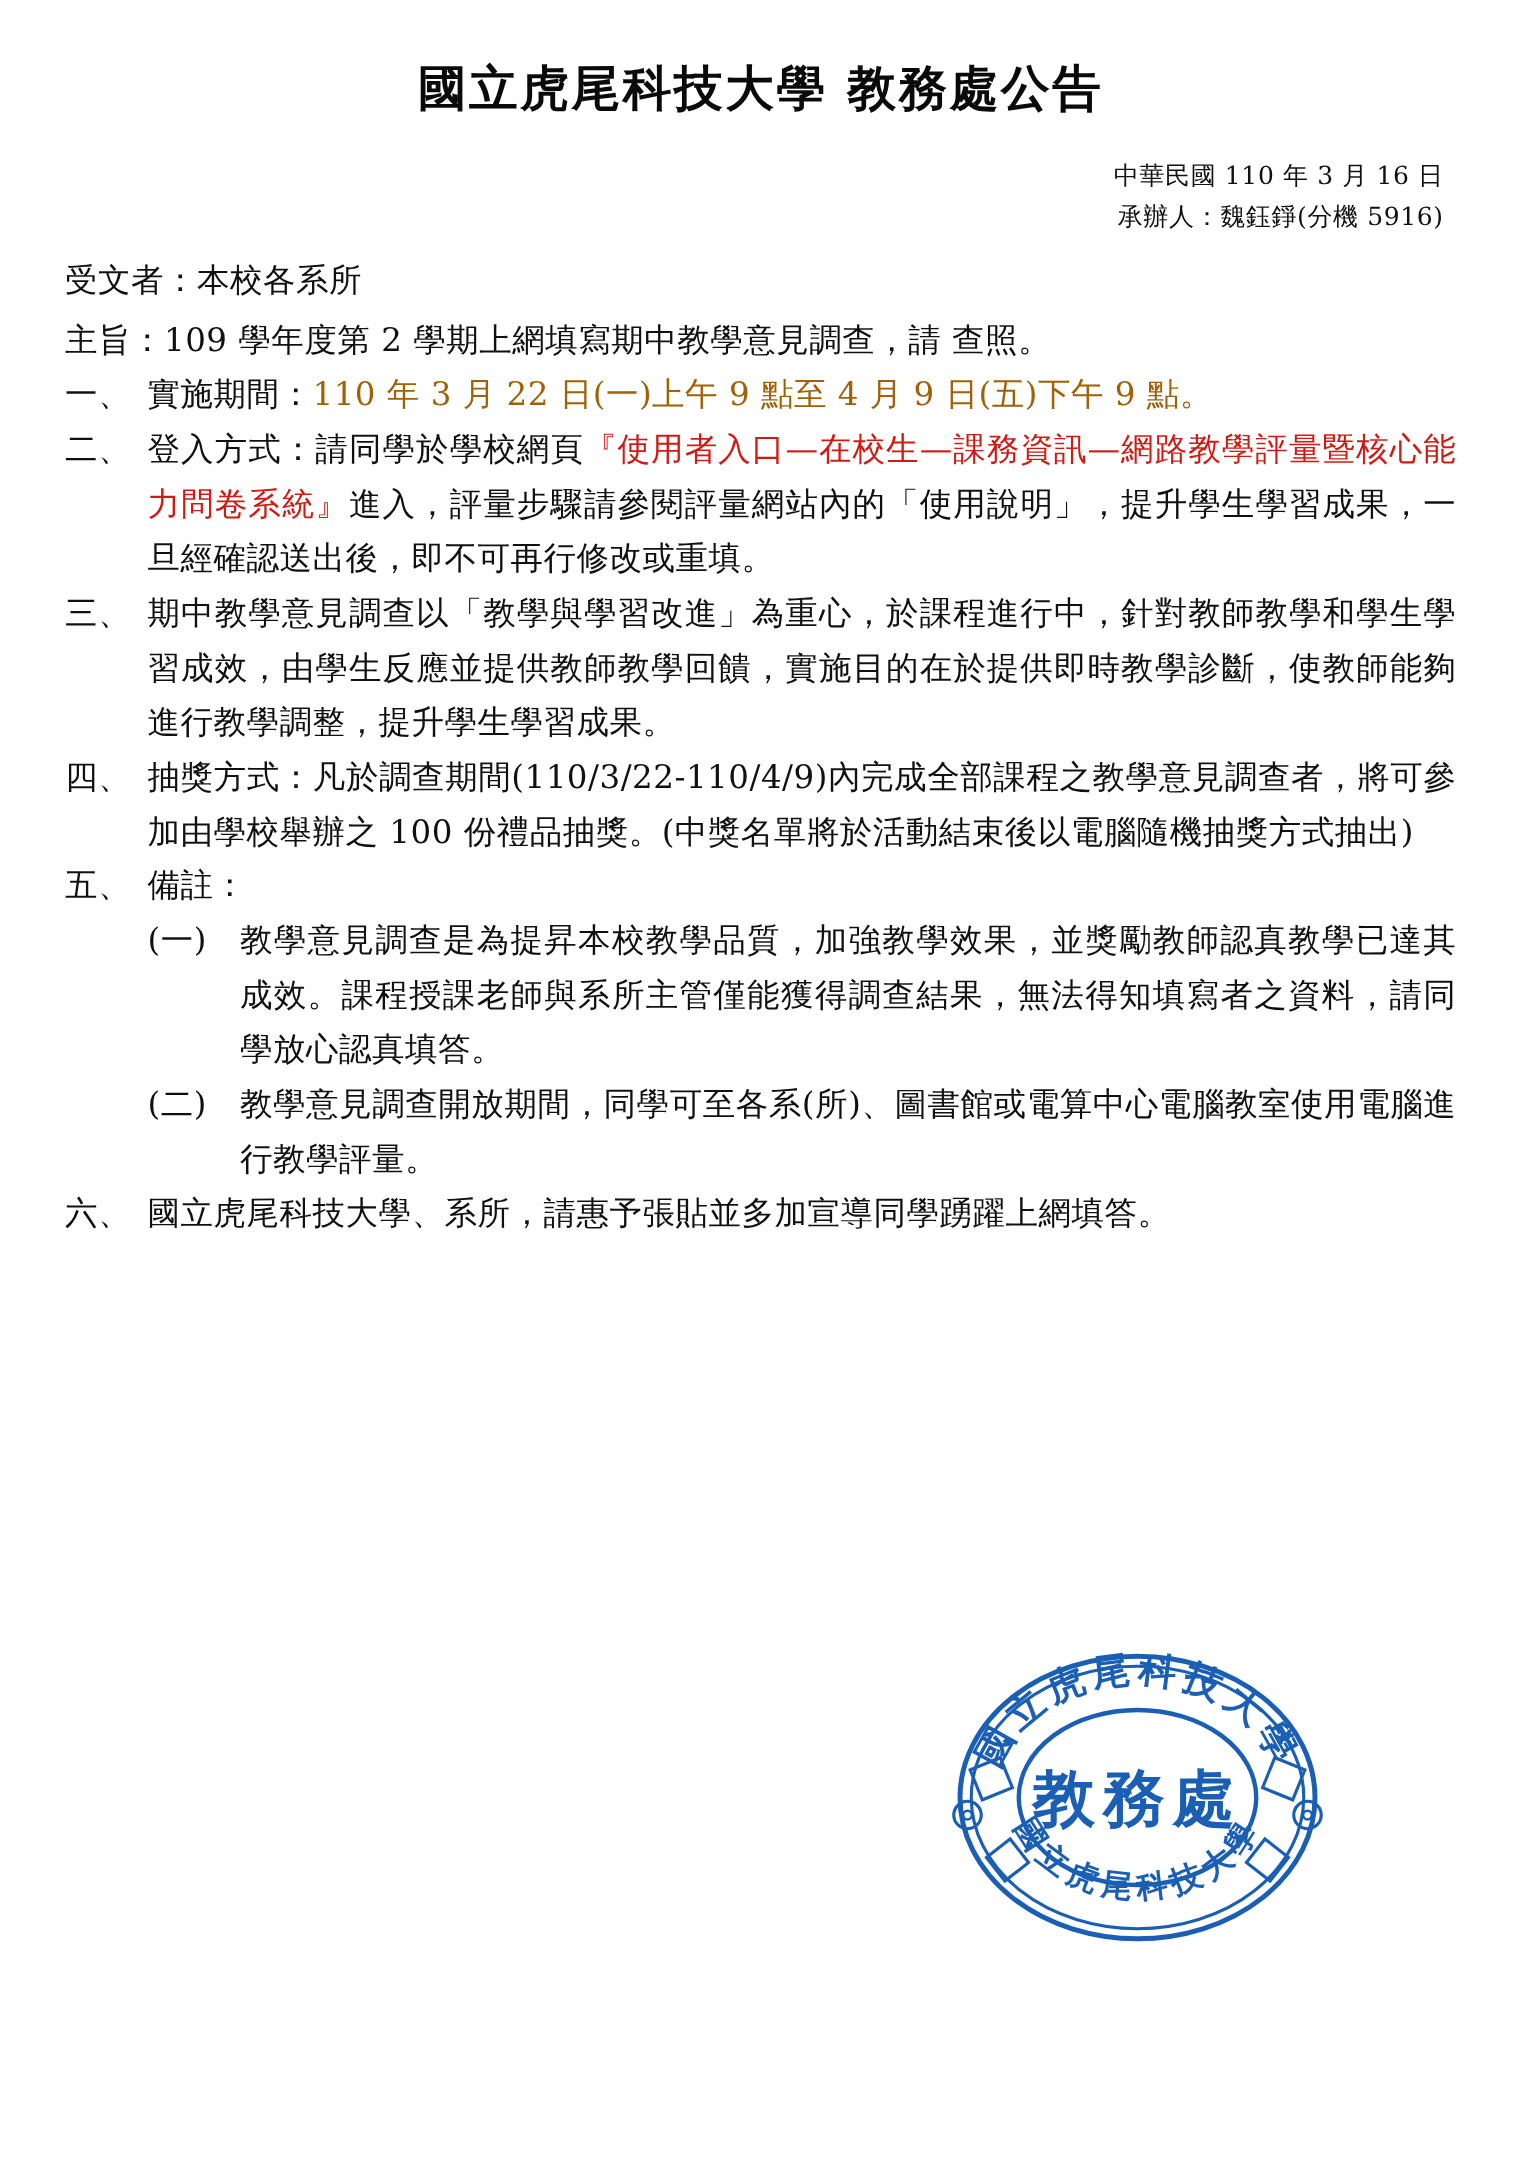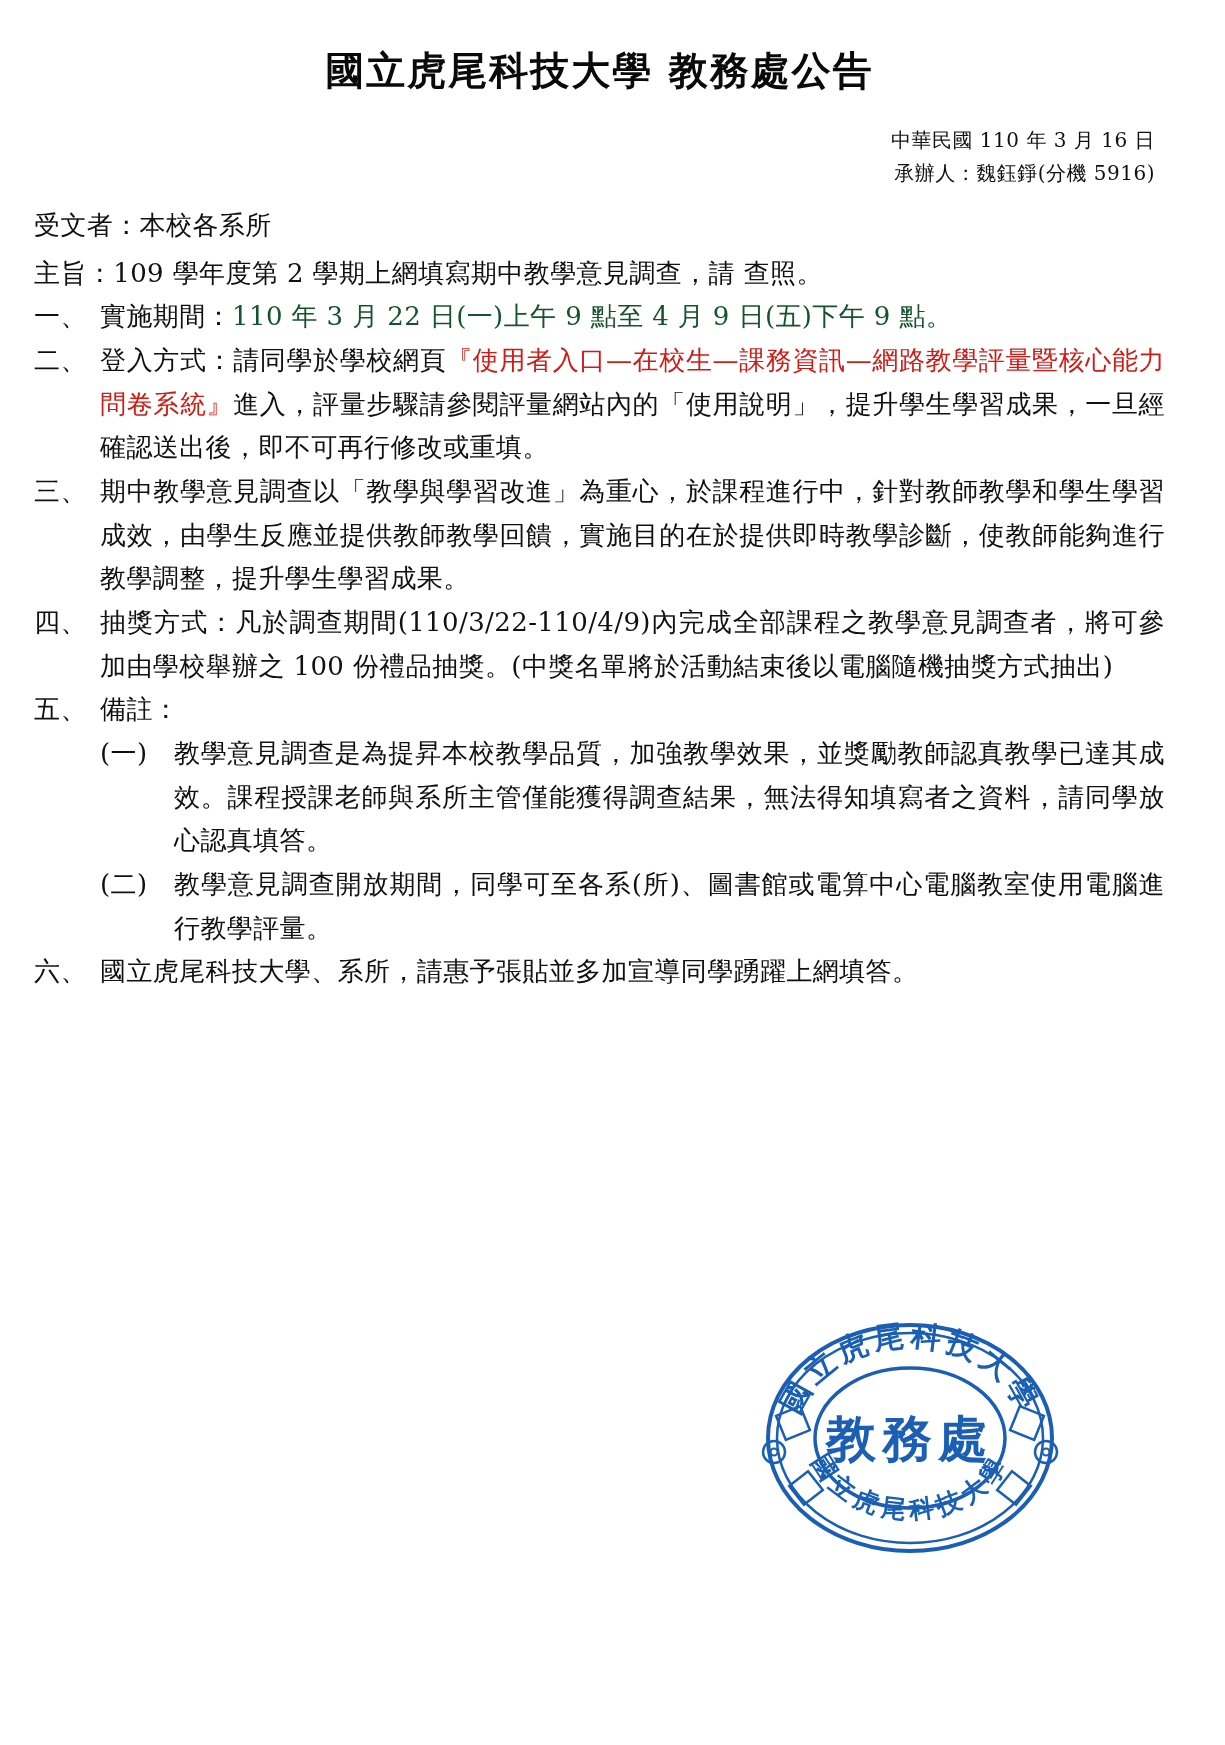--- a/index.html
+++ b/index.html
@@ -8,21 +8,21 @@
     background:#ffffff;
     font-family:"DejaVu Serif","Liberation Serif",serif;
     color:#101010;
     position:relative;
     overflow:hidden;
   }
   .page{
     position:relative;
     width:1225px;height:1745px;
     box-sizing:border-box;
-    padding:30px 60px 0 34px;
+    padding:30px 60px 0 52px;
   }
   .doc-title{
     text-align:center;
     font-size:39px;
     font-weight:700;
     letter-spacing:2px;
     margin:14px 0 26px 0;
     color:#0a0a0a;
   }
   .meta-line{
@@ -69,21 +69,21 @@
   .sub-item .marker{
     flex:0 0 auto;
     width:74px;
     white-space:nowrap;
   }
   .sub-item .content{
     flex:1 1 auto;
     text-align:justify;
     text-justify:inter-ideograph;
   }
-  .hl-blue{color:#14532d;}
+  .hl-blue{color:#a16207;}
   .hl-red{color:#d01a14;}
 
   
   .seal-wrap{
     position:absolute;
     left:760px;
     top:1318px;
     width:300px;
     height:240px;
   }

